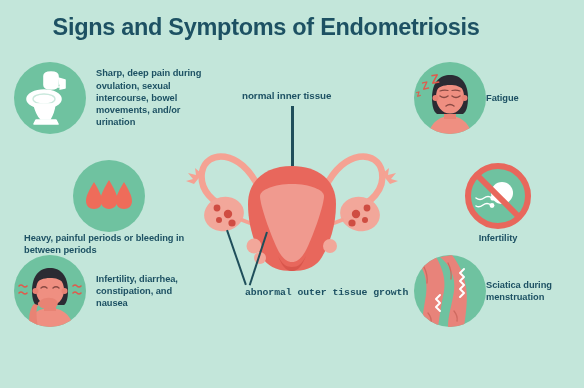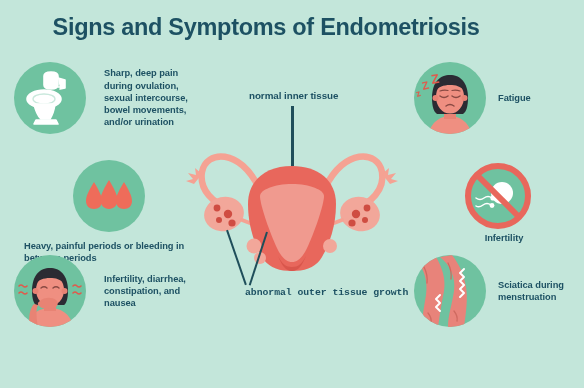--- a/index.html
+++ b/index.html
@@ -17,50 +17,50 @@
     position:absolute;left:0;top:14px;width:532px;
     text-align:center;
     font-size:23.5px;font-weight:bold;
     letter-spacing:-0.3px;
     color:#1d5163;
     font-family:"Liberation Sans", sans-serif;
   }
 
   
   .item{position:absolute;display:flex;align-items:center;}
-  .item-left{left:14px;width:190px;gap:8px;}
+  .item-left{left:14px;width:190px;}
   .item-right{left:414px;width:168px;}
   .row1{top:62px;}
   .row2{top:160px;flex-direction:column;}
   .row3{top:255px;}
 
   .bubble{
     width:72px;height:72px;border-radius:50%;
     background:#6fc2a0;
     position:relative;flex:0 0 auto;overflow:hidden;
   }
   .bubble.plain{background:transparent;overflow:visible;}
 
   .item-label{
     font-size:9.3px;font-weight:bold;line-height:12.2px;
     color:#1d5163;
     letter-spacing:-0.05px;
   }
   .item-left .item-label{margin-left:10px;}
-  .item-right .item-label{margin-left:12px;}
+  .item-right .item-label{margin-left:0;}
 
   
   .anatomy{position:absolute;left:186px;top:128px;width:212px;height:170px;}
 
   .callout{
     position:absolute;
     font-size:9.8px;font-weight:bold;line-height:12.5px;
     color:#1d5163;letter-spacing:-0.05px;
   }
-  .callout-top{left:249px;top:90px;}
+  .callout-top{left:242px;top:90px;}
   .callout-bottom{left:245px;top:287px;font-family:Liberation Mono, monospace;}
 
   .leader{position:absolute;background:#1f4e5a;}
 
   svg{display:block;}
 </style>
 </head>
 <body>
 
 <div id="page">

